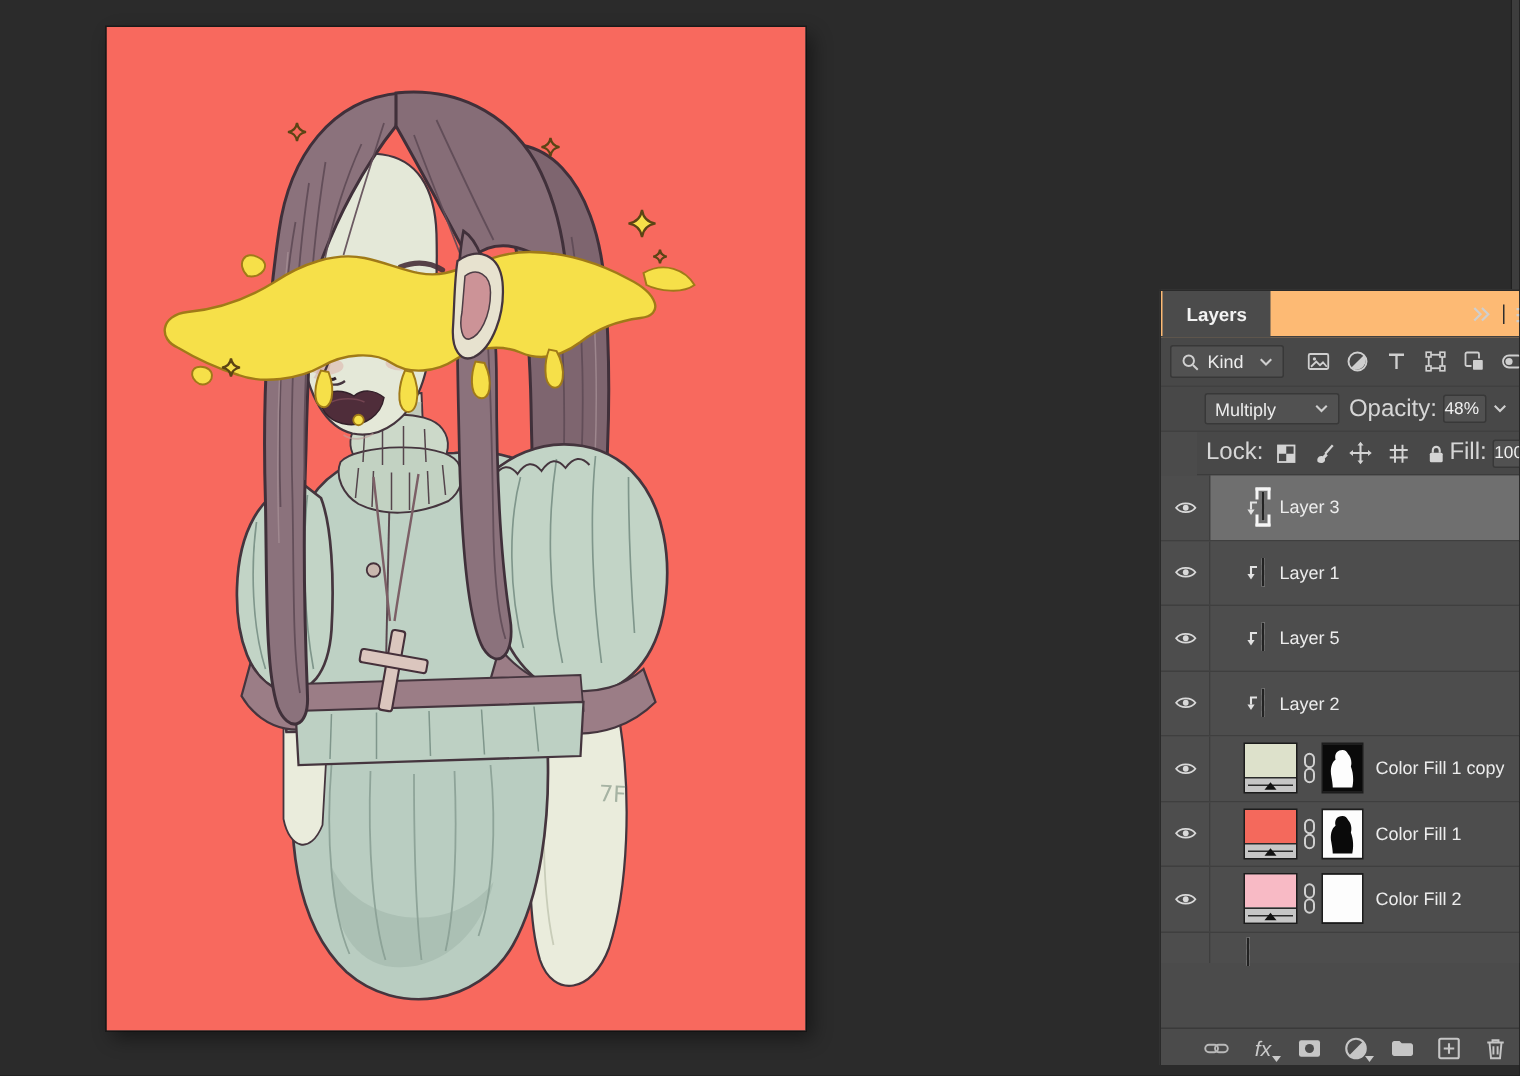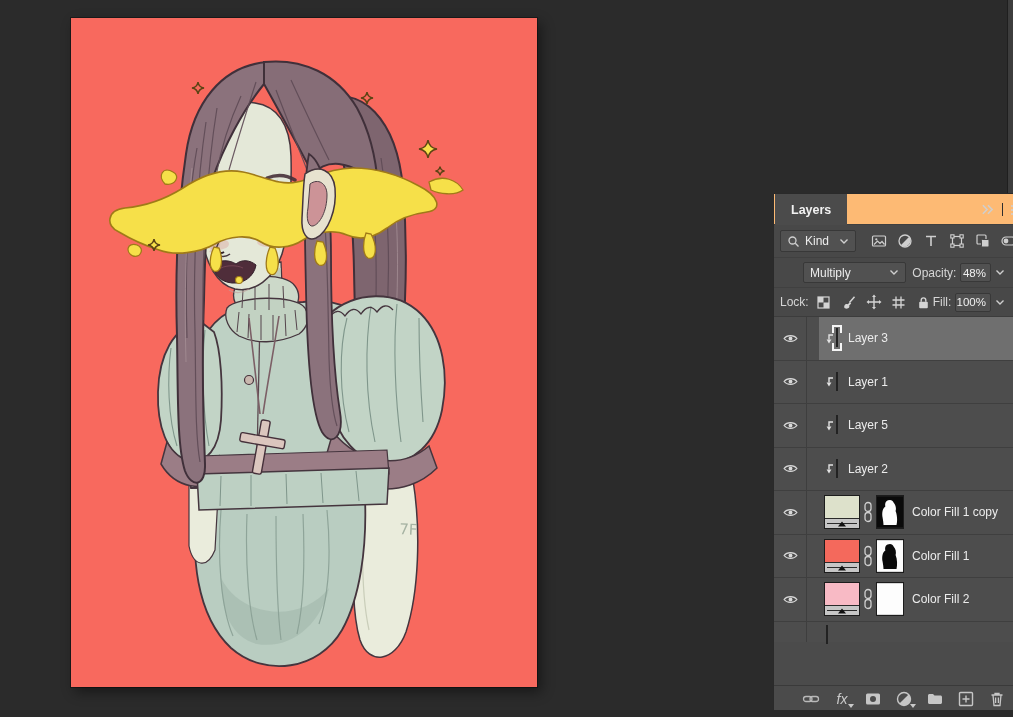--- a/index.html
+++ b/index.html
@@ -22,47 +22,47 @@
 
   .tab-bar { position:relative; height:31px; background:#fdba74; border-bottom:1px solid #404040; }
   .tab { position:absolute; left:1px; top:0; height:31px; padding:0 16px; background:#4b4b4b;
     font-size:12.5px; font-weight:bold; color:#f2f2f2; display:flex; align-items:center; }
   .tab-right { position:absolute; left:204px; top:0; height:31px; display:flex; align-items:center; gap:6px; }
   .tab-right .sep { width:1px; height:13px; background:#2e2e2e; }
 
   .hrow { display:flex; align-items:center; padding:0 6px; border-bottom:1px solid #404040; background:#484848; }
   .filter-row { height:33px;align-items:center; }
   .blend-row  { height:30px;padding-left:29px; }
-  .lock-row   { height:29px; border-bottom:1px solid #3c3c3c; }
+  .lock-row   { height:29px; border-bottom:1px solid #3c3c3c;margin-left:24px; }
 
   .combo { display:flex; align-items:center; gap:5px; background:#515151;
     border:1px solid #383838; border-radius:2px; height:22px; padding:0 6px; }
   .combo .grow { flex:1; }
   .kind-select { width:88px; }
   .blend-select { width:137px; height:21px; }
   .combo span { font-size:12px; color:#ececec; }
 
   .ficons { display:flex; align-items:center; gap:8px; margin-left:14px; }
   .icon-btn { width:18px; height:18px; display:flex; align-items:center; justify-content:center; flex:none; }
 
-  .lbl { font-size:12px; color:#d6d6d6; white-space:nowrap; }
+  .lbl { font-size:16px; color:#d6d6d6; white-space:nowrap; }
   .val-box { width:40px; height:19px; background:#515151; border:1px solid #383838; border-radius:2px;
     font-size:11.5px; color:#f0f0f0; display:flex; align-items:center; justify-content:flex-end; padding-right:4px; }
   .chev-btn { width:14px; height:19px; display:flex; align-items:center; justify-content:center; flex:none; }
 
   .lock-icons { display:flex; align-items:center; gap:7px; margin-left:6px; }
   .ml-auto { margin-left:auto; }
   .ml6 { margin-left:6px; } .ml4 { margin-left:4px; } .ml2 { margin-left:2px; }
 
   
   .rows { height:368px; }
   .layer-row { display:flex; height:43.5px; border-bottom:1px solid #3f3f3f; background:#4d4d4d; }
   .layer-row.partial { height:20px; border-bottom:none; }
   .eye-cell { width:33px; flex:none; border-right:1px solid #3e3e3e; display:flex; align-items:center; justify-content:center; }
-  .row-main { flex:1; display:flex; align-items:center; padding-left:3px; background:#4d4d4d; min-width:0;margin-left:12px; }
+  .row-main { flex:1; display:flex; align-items:center; padding-left:20px; background:#4d4d4d; min-width:0; }
   .layer-row.selected .row-main { background:#6f6f6f; }
   .clip-cell { width:14px; flex:none; display:flex; justify-content:center; }
   .thumb-wrap { position:relative; flex:none; }
   .thumb { position:relative; width:26px; height:34px; border:1px solid #222; overflow:hidden;
     background-color:#fff;
     background-image:
       linear-gradient(45deg,#cfcfcf 25%,transparent 25%,transparent 75%,#cfcfcf 75%),
       linear-gradient(45deg,#cfcfcf 25%,transparent 25%,transparent 75%,#cfcfcf 75%);
     background-size:7px 7px; background-position:0 0,3.5px 3.5px; }
   .thumb svg { position:absolute; inset:0; }

